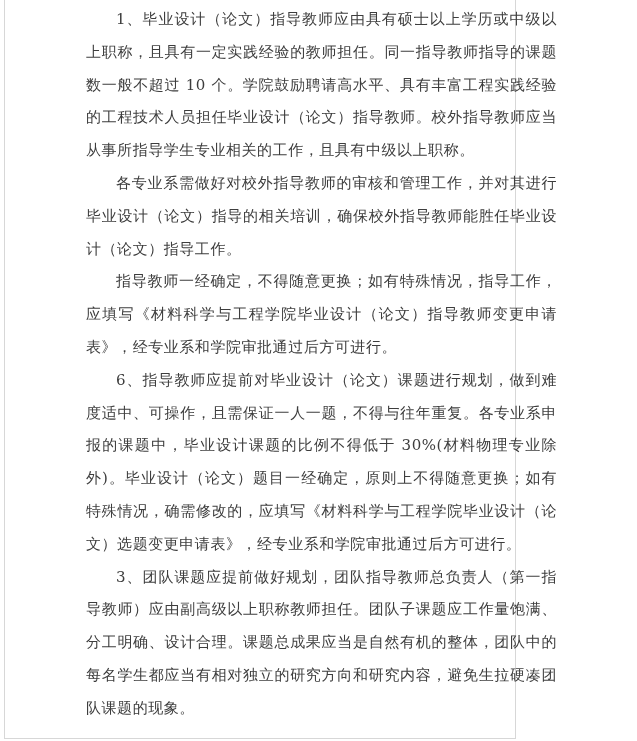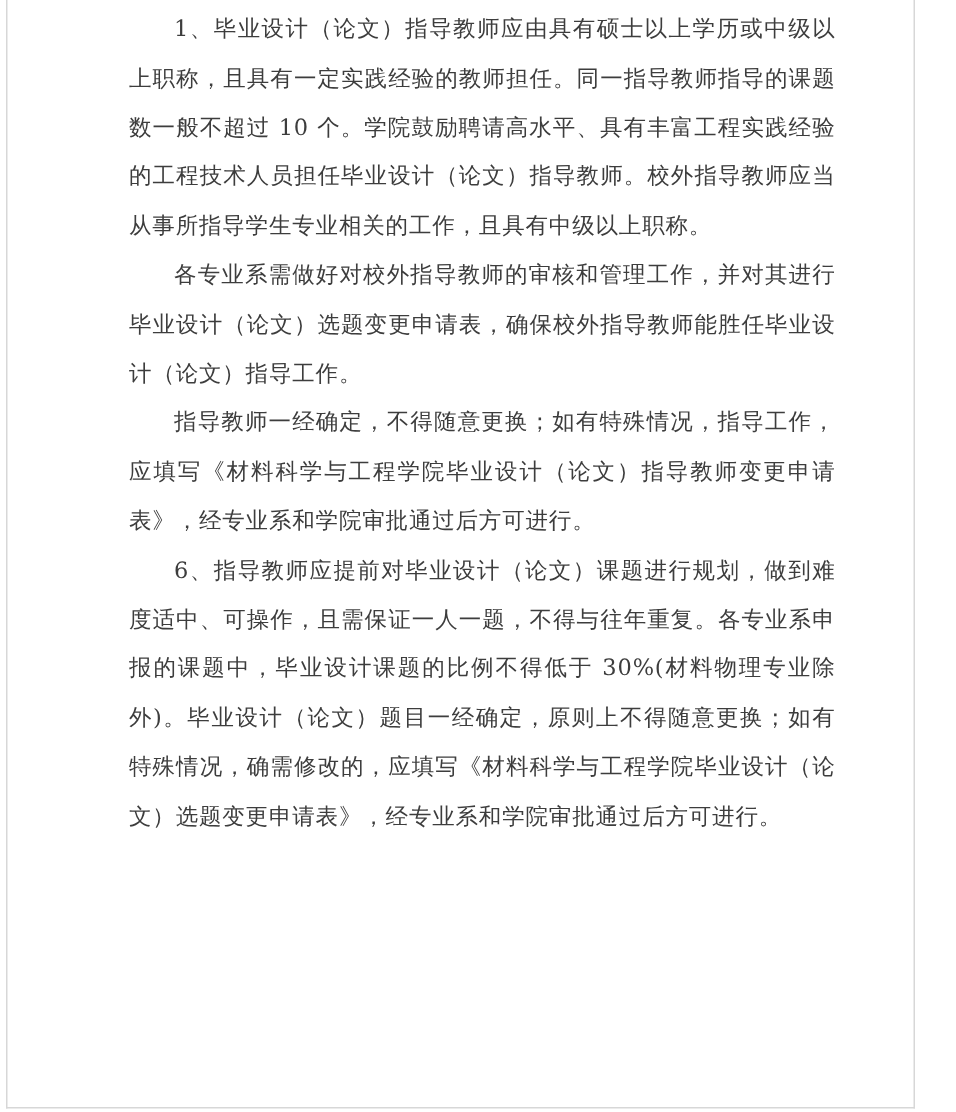--- a/index.html
+++ b/index.html
@@ -8,21 +8,21 @@
     background: #ffffff;
     width: 637px;
     height: 741px;
     overflow: hidden;
   }
   .doc-page {
     box-sizing: border-box;
     position: absolute;
     left: 4px;
     top: 0;
-    width: 606px;
+    width: 512px;
     height: 739px;
     background: #ffffff;
     border-left: 1px solid #d7d7d7;
     border-right: 1px solid #d7d7d7;
     border-bottom: 1px solid #d7d7d7;
   }
   .doc-body {
     box-sizing: content-box;
     width: 471px;
     padding: 3px 0 0 81px;
@@ -39,17 +39,18 @@
     text-align-last: left;
     word-break: break-all;
   }
 </style>
 </head>
 <body>
 
 <div class="doc-page" style="border-color: rgb(215, 215, 215); background: rgb(255, 255, 255);">
   <div class="doc-body" style="color: rgb(61, 61, 61);">
       <p class="para">1、毕业设计（论文）指导教师应由具有硕士以上学历或中级以上职称，且具有一定实践经验的教师担任。同一指导教师指导的课题数一般不超过 10 个。学院鼓励聘请高水平、具有丰富工程实践经验的工程技术人员担任毕业设计（论文）指导教师。校外指导教师应当从事所指导学生专业相关的工作，且具有中级以上职称。</p>
-      <p class="para">各专业系需做好对校外指导教师的审核和管理工作，并对其进行毕业设计（论文）选题变更申请表，确保校外指导教师能胜任毕业设计（论文）指导工作。</p>
+      <p class="para">各专业系需做好对校外指导教师的审核和管理工作，并对其进行毕业设计（论文）指导的相关培训，确保校外指导教师能胜任毕业设计（论文）指导工作。</p>
       <p class="para">指导教师一经确定，不得随意更换；如有特殊情况，指导工作，应填写《材料科学与工程学院毕业设计（论文）指导教师变更申请表》，经专业系和学院审批通过后方可进行。</p>
       <p class="para">6、指导教师应提前对毕业设计（论文）课题进行规划，做到难度适中、可操作，且需保证一人一题，不得与往年重复。各专业系申报的课题中，毕业设计课题的比例不得低于 30%(材料物理专业除外)。毕业设计（论文）题目一经确定，原则上不得随意更换；如有特殊情况，确需修改的，应填写《材料科学与工程学院毕业设计（论文）选题变更申请表》，经专业系和学院审批通过后方可进行。</p>
+      <p class="para">3、团队课题应提前做好规划，团队指导教师总负责人（第一指导教师）应由副高级以上职称教师担任。团队子课题应工作量饱满、分工明确、设计合理。课题总成果应当是自然有机的整体，团队中的每名学生都应当有相对独立的研究方向和研究内容，避免生拉硬凑团队课题的现象。</p>
     </div>
 </div>
 
 </body></html>

